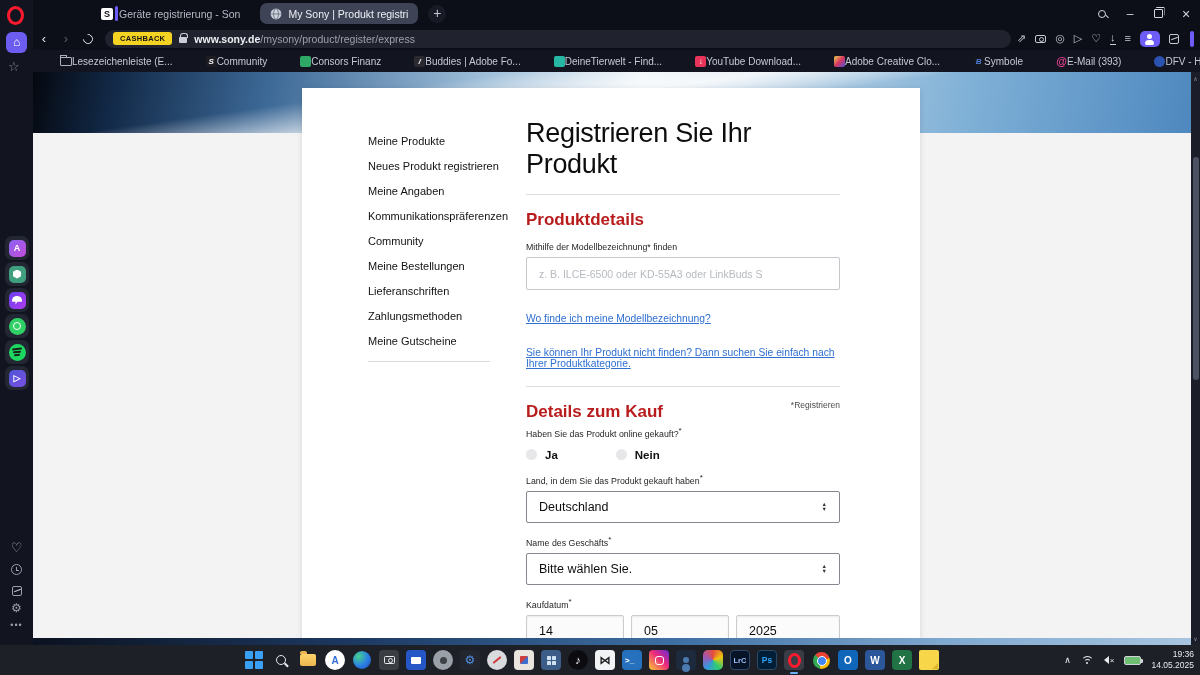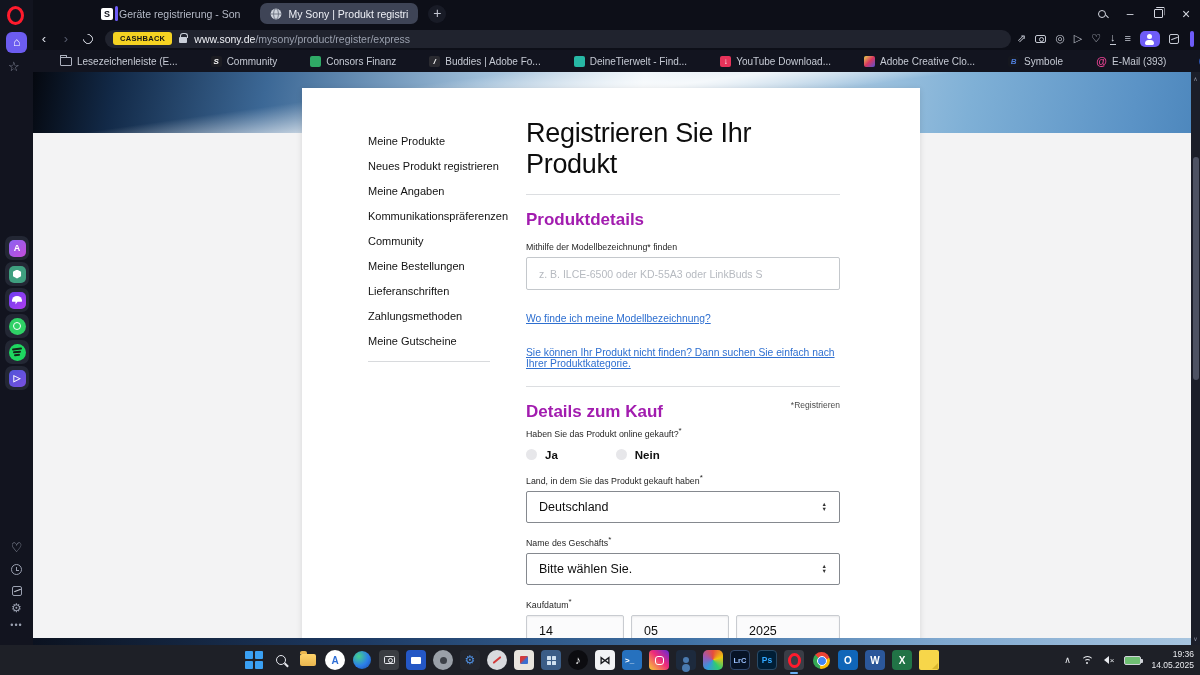--- a/index.html
+++ b/index.html
@@ -22,34 +22,34 @@
 
   .addrbar{position:absolute;left:33px;top:27px;right:0;height:23px;background:#0d0f18;display:flex;align-items:center;}
   .navbtn{color:#dfe2ea;font-size:13px;width:22px;text-align:center;}
   .navbtn.dim{color:#565b6c;}
   .reload{width:10px;height:10px;border:1.6px solid #dfe2ea;border-radius:50%;border-left-color:transparent;transform:rotate(40deg);margin:0 6px;}
   .addrfield{flex:1;height:18px;margin:0 6px;border-radius:9px;background:#20232e;display:flex;align-items:center;padding:0 8px;gap:7px;min-width:0;}
   .cashback{background:#f5d322;color:#151515;font-size:7.5px;font-weight:bold;padding:2px 7px;border-radius:3px;letter-spacing:.3px;}
   .lock{width:8px;height:6px;background:#c9ced8;border-radius:1px;position:relative;margin-top:3px;}
   .lock::before{content:"";position:absolute;left:1px;top:-4px;width:6px;height:4px;border:1.3px solid #c9ced8;border-bottom:none;border-radius:3px 3px 0 0;}
   .url{font-size:10.5px;color:#9aa0ae;white-space:nowrap;overflow:hidden;}
-  .url b{color:#eef0f5;font-weight:normal;}
+  .url b{color:#eef0f5;font-weight:bold;}
   .abtns{display:flex;align-items:center;gap:9px;padding-right:6px;color:#c6cad4;}
   .ai{font-size:11px;line-height:1;color:#c6cad4;}
   .cam{width:11px;height:8px;border:1.3px solid #c6cad4;border-radius:2px;position:relative;}
   .cam::after{content:"";position:absolute;left:3px;top:1.5px;width:3px;height:3px;border:1px solid #c6cad4;border-radius:50%;}
   .profbtn{width:20px;height:16px;border-radius:5px;background:#6e5cf7;position:relative;}
   .profbtn::before{content:"";position:absolute;left:7px;top:3px;width:5px;height:5px;border-radius:50%;background:#fff;}
   .profbtn::after{content:"";position:absolute;left:5px;top:9px;width:9px;height:5px;border-radius:5px 5px 2px 2px;background:#fff;}
   .cube{width:10px;height:10px;border:1.2px solid #c6cad4;border-radius:2px;position:relative;}
   .cube::after{content:"";position:absolute;left:1px;top:3px;width:7px;height:1px;background:#c6cad4;transform:rotate(-20deg);}
   .panelbar{width:4px;height:16px;border-radius:2px;background:#6e5cf7;margin-left:2px;}
 
   .bookbar{position:absolute;left:33px;top:50px;right:0;height:22px;background:#12141f;display:flex;align-items:center;gap:16px;padding:0 10px;font-size:10px;color:#c6cad4;white-space:nowrap;overflow:hidden;}
-  .bm{display:flex;align-items:center;gap:5px;padding-left:17px;}
+  .bm{display:flex;align-items:center;padding-left:17px;}
   .bi{width:11px;height:11px;border-radius:2px;flex:0 0 auto;font-size:8px;line-height:11px;text-align:center;color:#fff;font-weight:bold;}
   .bfold{width:12px;height:9px;border:1.2px solid #aeb3c0;border-radius:1px;position:relative;background:none;}
   .bfold::before{content:"";position:absolute;left:-1px;top:-3px;width:5px;height:2px;border:1.2px solid #aeb3c0;border-bottom:none;border-radius:1px 1px 0 0;}
   .b2,.b11{background:#1c1c22;color:#fff;}
   .b3{background:#2faa66;}
   .b4{background:#2a2a30;color:#fff;font-style:italic;}
   .b5{background:#27b8a5;}
   .b6{background:#e8335a;}
   .b7{background:linear-gradient(135deg,#e8d44d,#d8365f,#5251d5);}
   .b8{background:#15171f;color:#4f7dd8;}
@@ -84,21 +84,21 @@
   .waveTop::after{content:"";position:absolute;inset:0;background:linear-gradient(172deg,rgba(255,255,255,0) 30%,rgba(255,255,255,.75) 46%,rgba(255,255,255,0) 58%);}
   .waveBot{position:absolute;left:0;bottom:0;right:0;height:7px;background:linear-gradient(90deg,#0b1220,#1d3a63 28%,#3e6fa3 55%,#7fa8cf 78%,#a9c6e0 100%);z-index:4;}
   .card{position:absolute;left:269px;top:16px;width:618px;height:557px;background:#fff;box-shadow:0 1px 6px rgba(0,0,0,.12);}
   .menu{position:absolute;left:66px;top:40px;width:140px;}
   .mi{height:25px;font-size:11px;color:#121212;display:flex;align-items:center;cursor:pointer;}
   .menudiv{margin-top:8px;width:122px;border-top:1px solid #d8dadd;}
   .main{position:absolute;left:224px;top:0;width:314px;}
   .h1{margin-top:30px;font-size:27px;font-weight:400;color:#0d0d0d;letter-spacing:-.3px;}
   .intro{margin-top:18px;font-size:14px;color:#1a1a1a;}
   .hr{border:none;border-top:1px solid #dcdee1;margin:14px 0 0;}
-  .h2{margin-top:15px;font-size:17px;font-weight:600;color:#a21caf;}
+  .h2{margin-top:15px;font-size:17px;font-weight:600;color:#b91c1c;}
   .h2row{display:flex;align-items:center;justify-content:space-between;}
   .reqnote{font-size:8.5px;color:#4a4a4a;}
   .slabel{margin-top:12px;font-size:8.8px;color:#262626;}
   .slabel sup{font-size:8px;}
   .tinput{margin-top:5px;width:100%;height:33px;border:1px solid #c4c8cc;border-radius:2px;padding:0 12px;font-size:10.5px;color:#333;background:#fff;}
   .tinput::placeholder{color:#b6bac0;}
   .plink{display:block;margin-top:23px;font-size:10.3px;color:#2e6fd0;text-decoration:underline;}
   .radiorow{display:flex;align-items:center;margin-top:10px;}
   .radio{width:11px;height:11px;border-radius:50%;background:#e7e7ea;margin-right:8px;}
   .rlabel{font-size:11.5px;color:#111;font-weight:600;}

